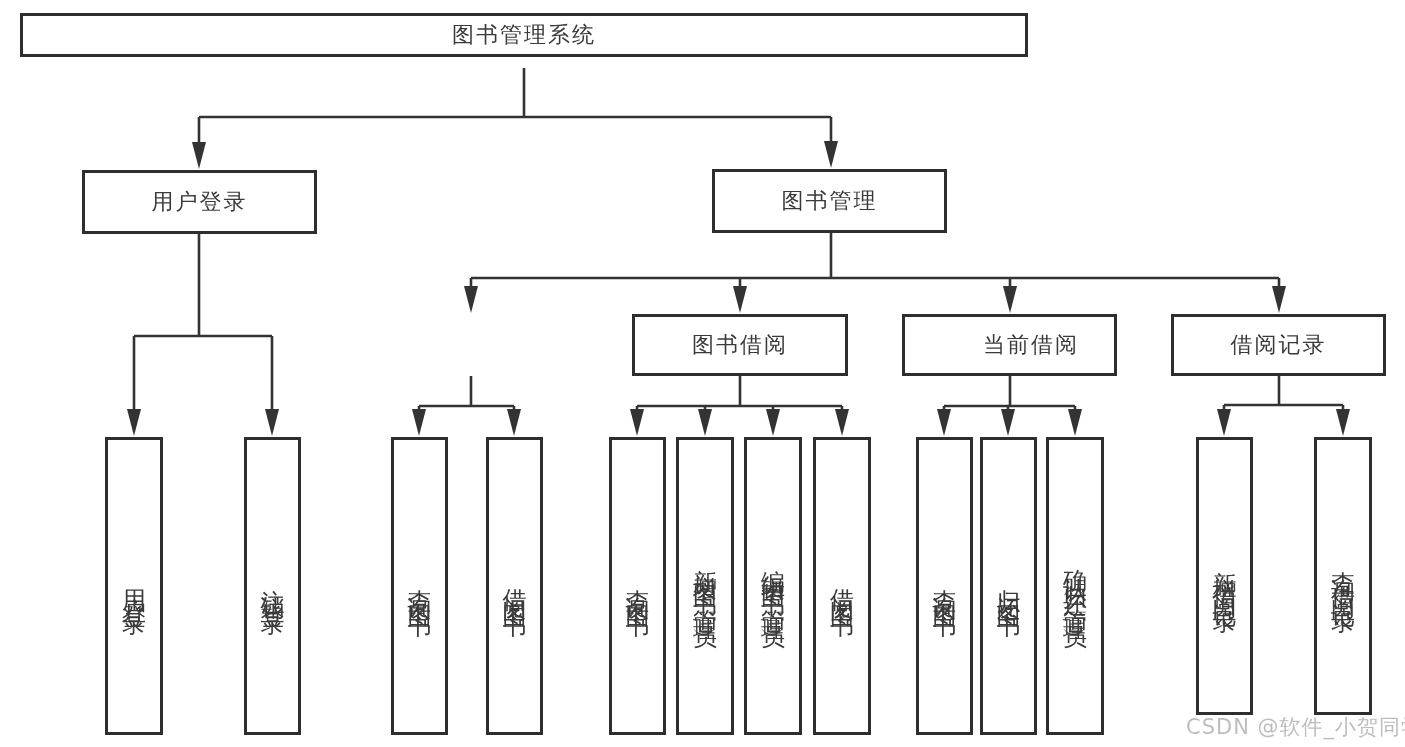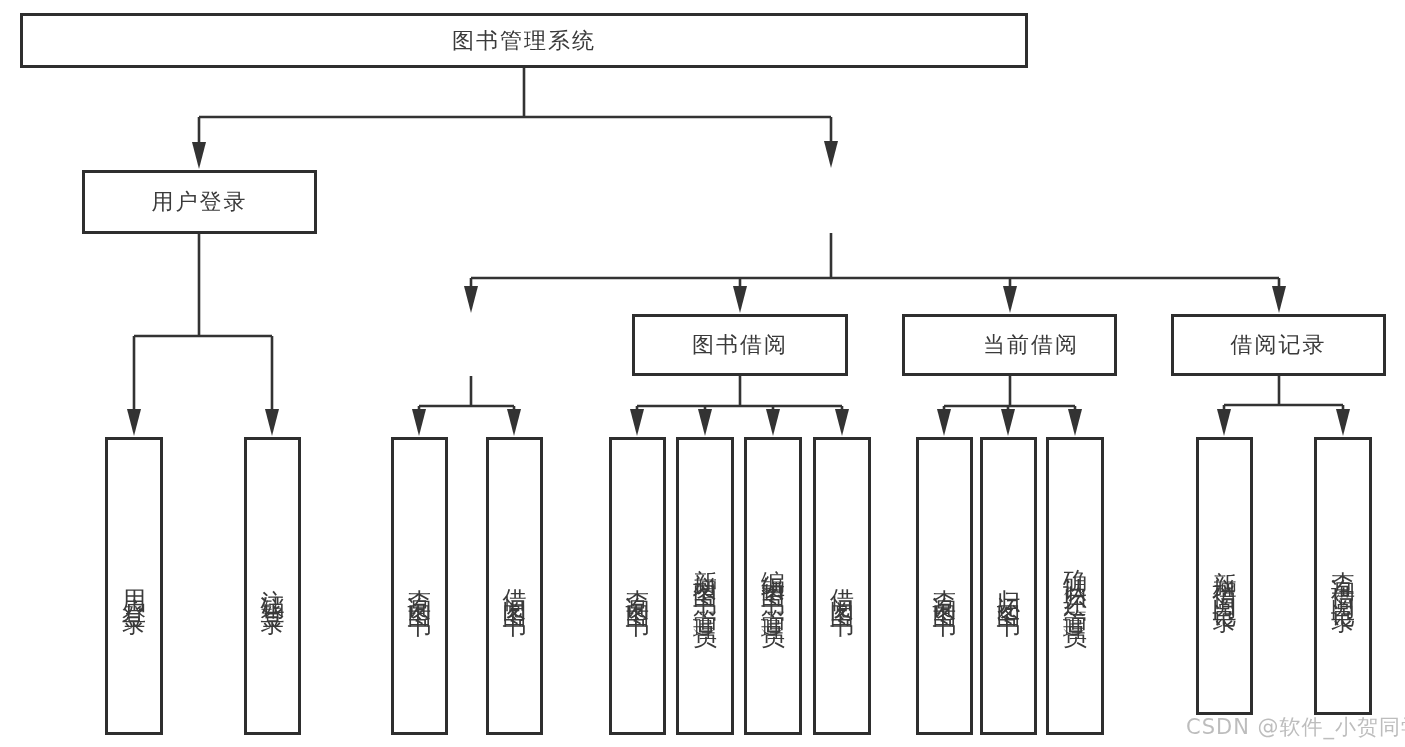--- a/index.html
+++ b/index.html
@@ -108,26 +108,29 @@
       <polygon points="1008,436 1001,409 1015,409"></polygon>
       <polygon points="1075,436 1068,409 1082,409"></polygon>
     </g>
     <g>
       <path d="M1279 376 V405 M1224 405 H1343 M1224 405 V412 M1343 405 V412"></path>
       <polygon points="1224,436 1217,409 1231,409"></polygon>
       <polygon points="1343,436 1336,409 1350,409"></polygon>
     </g>
   </svg>
 
-  <div class="hbox" style="left:20px; top:13px; width:1008px; height:55px;">
+  <div class="hbox" style="left:20px; top:13px; width:1008px; height:44px;">
     <span>图书管理系统</span>
   </div>
 
   <div class="hbox" style="left:82px; top:170px; width:235px; height:64px;">
     <span>用户登录</span>
+  </div>
+  <div class="hbox" style="left:712px; top:169px; width:235px; height:64px;">
+    <span>图书管理</span>
   </div>
 
   <div class="hbox" style="left:632px; top:314px; width:216px; height:62px;">
     <span>图书借阅</span>
   </div>
   <div class="hbox" style="left:902px; top:314px; width:215px; height:62px;padding-left:43px;">
     <span>当前借阅</span>
   </div>
   <div class="hbox" style="left:1171px; top:314px; width:215px; height:62px;">
     <span>借阅记录</span>

